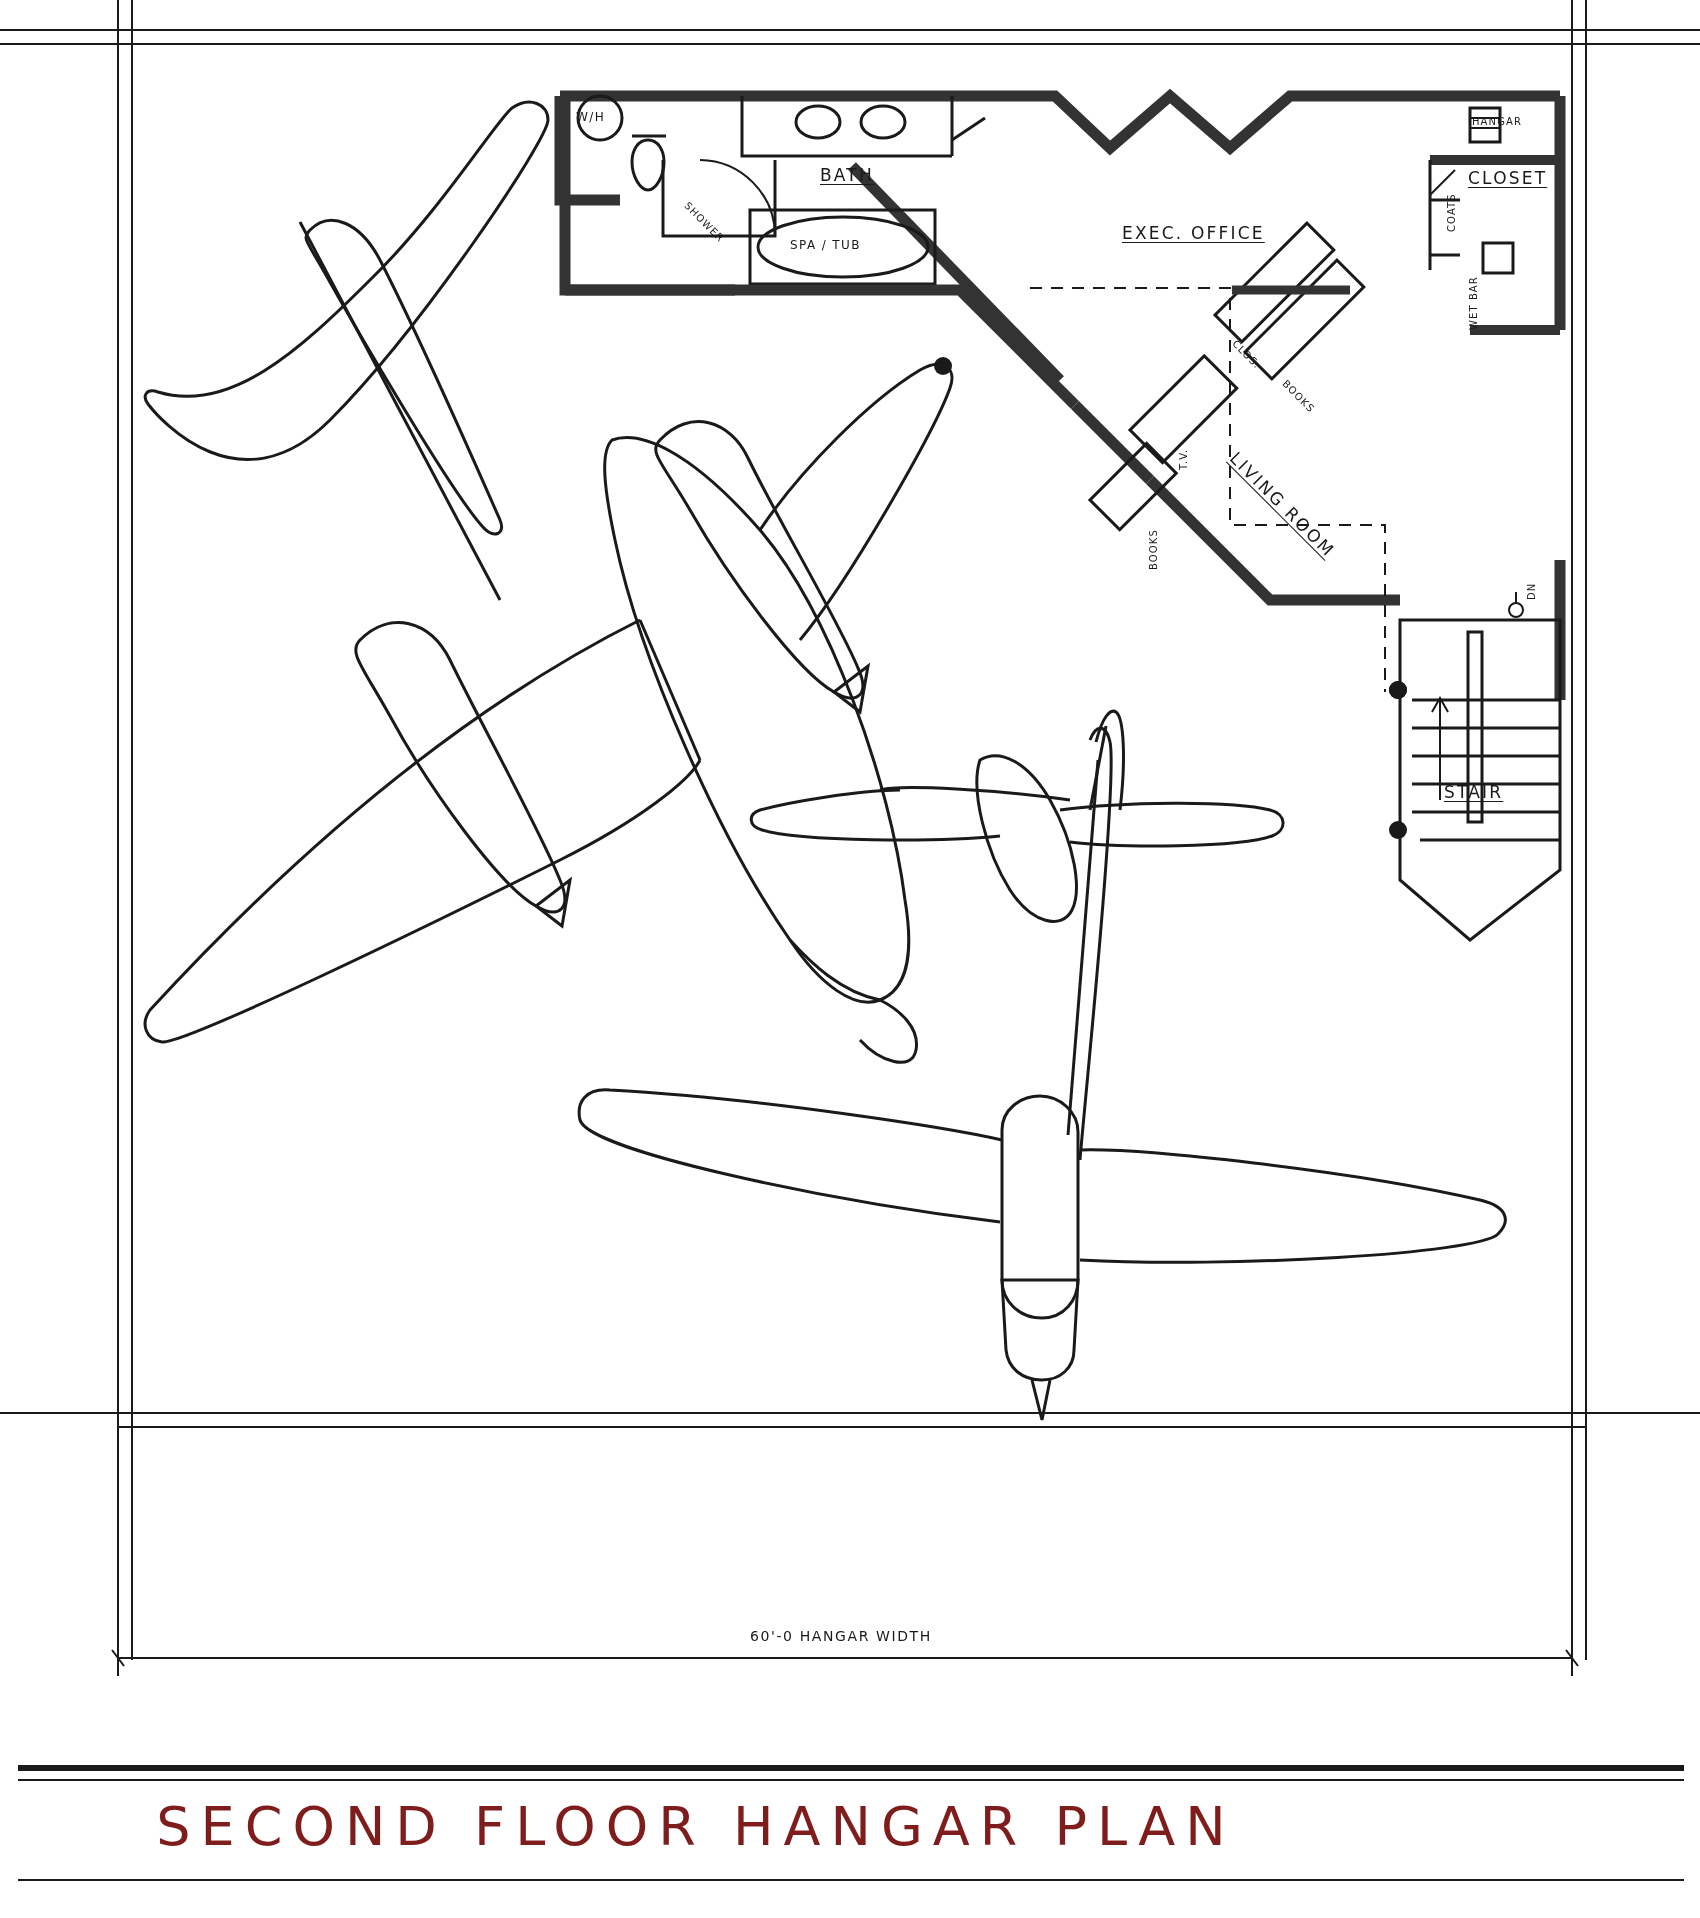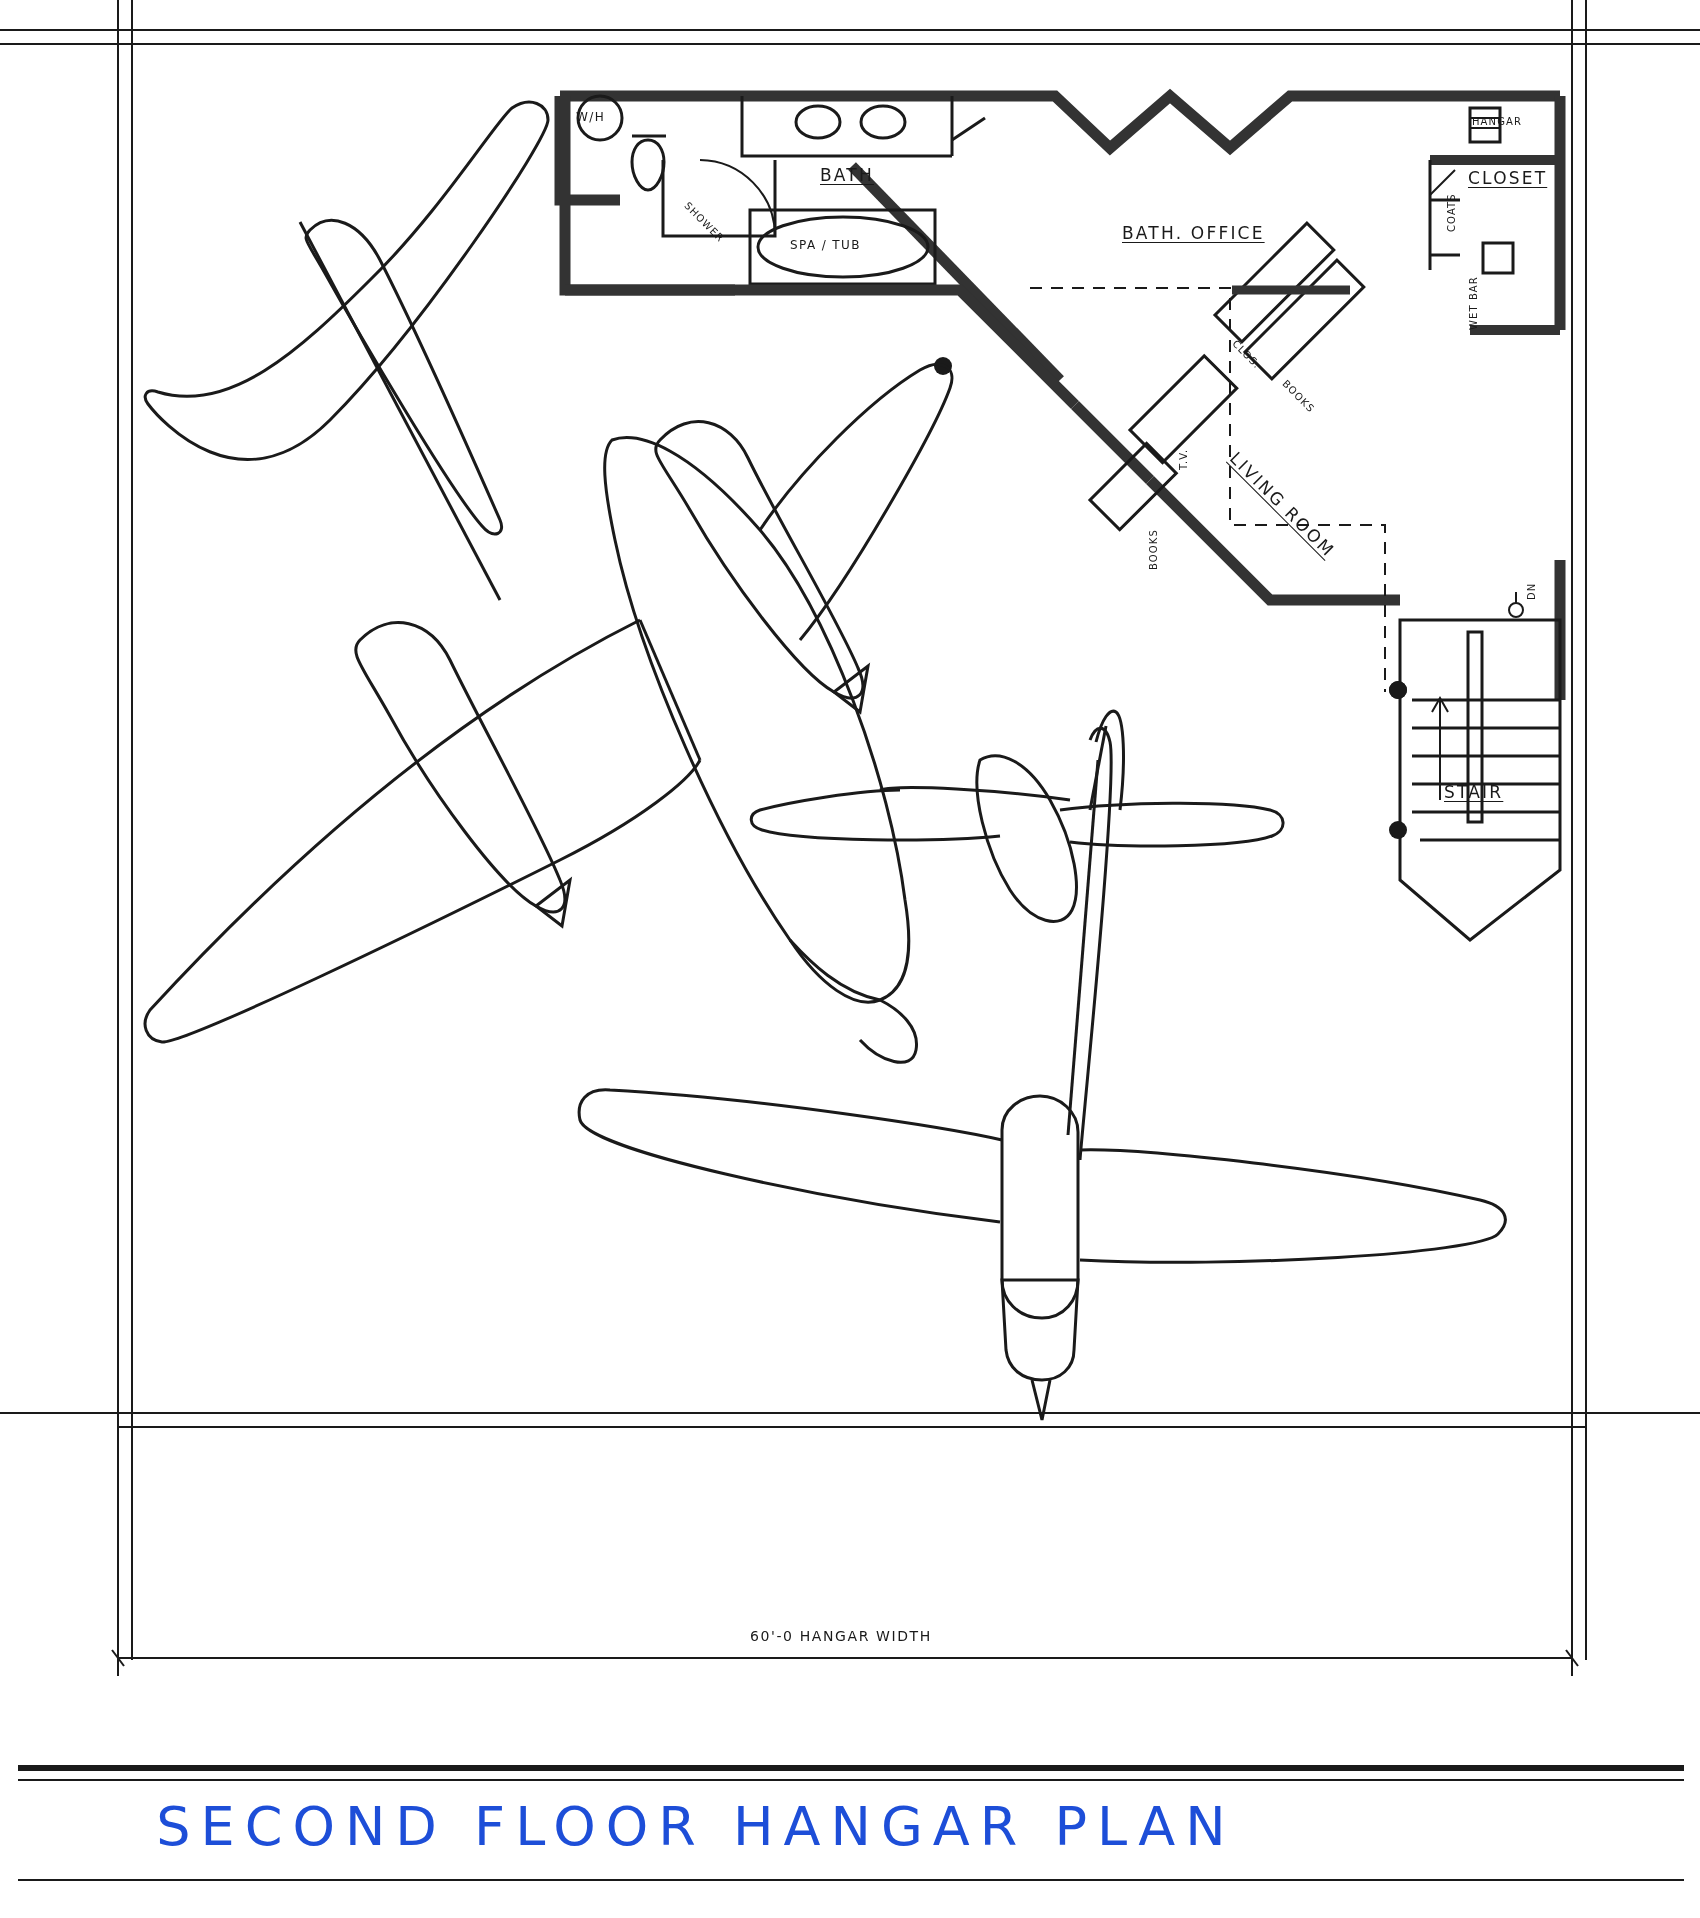--- a/index.html
+++ b/index.html
@@ -30,21 +30,21 @@
   .ttl {
     position: absolute;
     left: 0;
     top: 1795px;
     width: 1392px;
     text-align: center;
     font-family: "DejaVu Sans", sans-serif;
     font-size: 54px;
     letter-spacing: 10px;
     font-weight: 400;
-    color: #1d4ed8;
+    color: #7f1d1d;
     white-space: nowrap;
   }
   .lbl {
     position: absolute;
     font-family: "DejaVu Sans", sans-serif;
     font-size: 17px;
     letter-spacing: 2.2px;
     color: #1a1a1a;
     white-space: nowrap;
   }
@@ -254,21 +254,21 @@
   </svg>
 
   <div class="lbl sm" style="left:576px; top:110px;">W/H</div>
 
   <div class="lbl u" style="left:820px; top:165px;">BATH</div>
 
   <div class="lbl xs rotneg45" style="left:690px; top:200px;">SHOWER</div>
 
   <div class="lbl sm" style="left:790px; top:238px;">SPA / TUB</div>
 
-  <div class="lbl u" style="left:1122px; top:223px;">BATH. OFFICE</div>
+  <div class="lbl u" style="left:1122px; top:223px;">EXEC. OFFICE</div>
 
   <div class="lbl xs" style="left:1472px; top:116px;">HANGAR</div>
 
   <div class="lbl u" style="left:1468px; top:168px;">CLOSET</div>
 
   <div class="lbl xs rot90" style="left:1446px; top:232px;">COATS</div>
 
   <div class="lbl xs rot90" style="left:1468px; top:330px;">WET BAR</div>
 
   <div class="lbl xs rotneg45" style="left:1238px; top:338px;">CLOS.</div>

